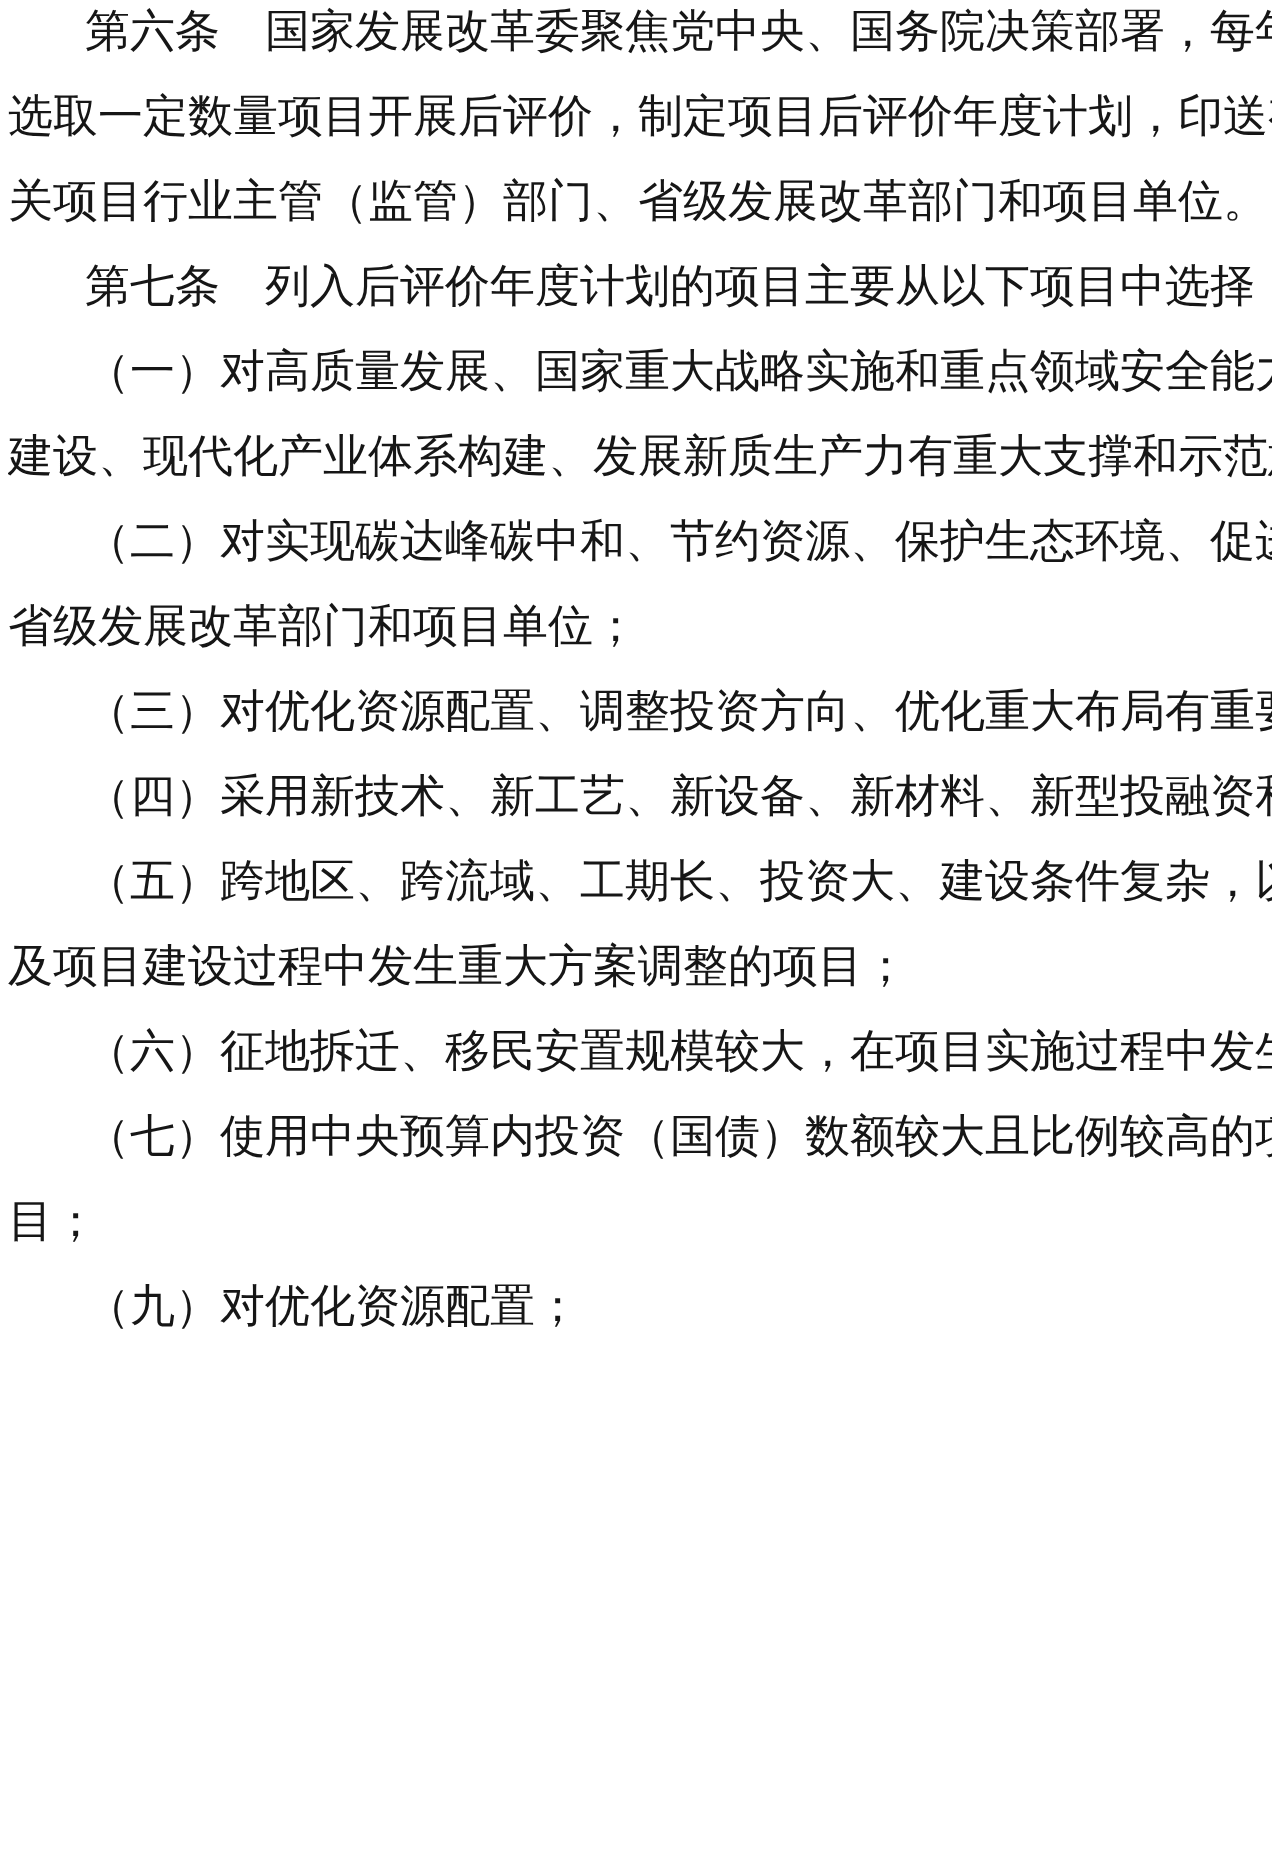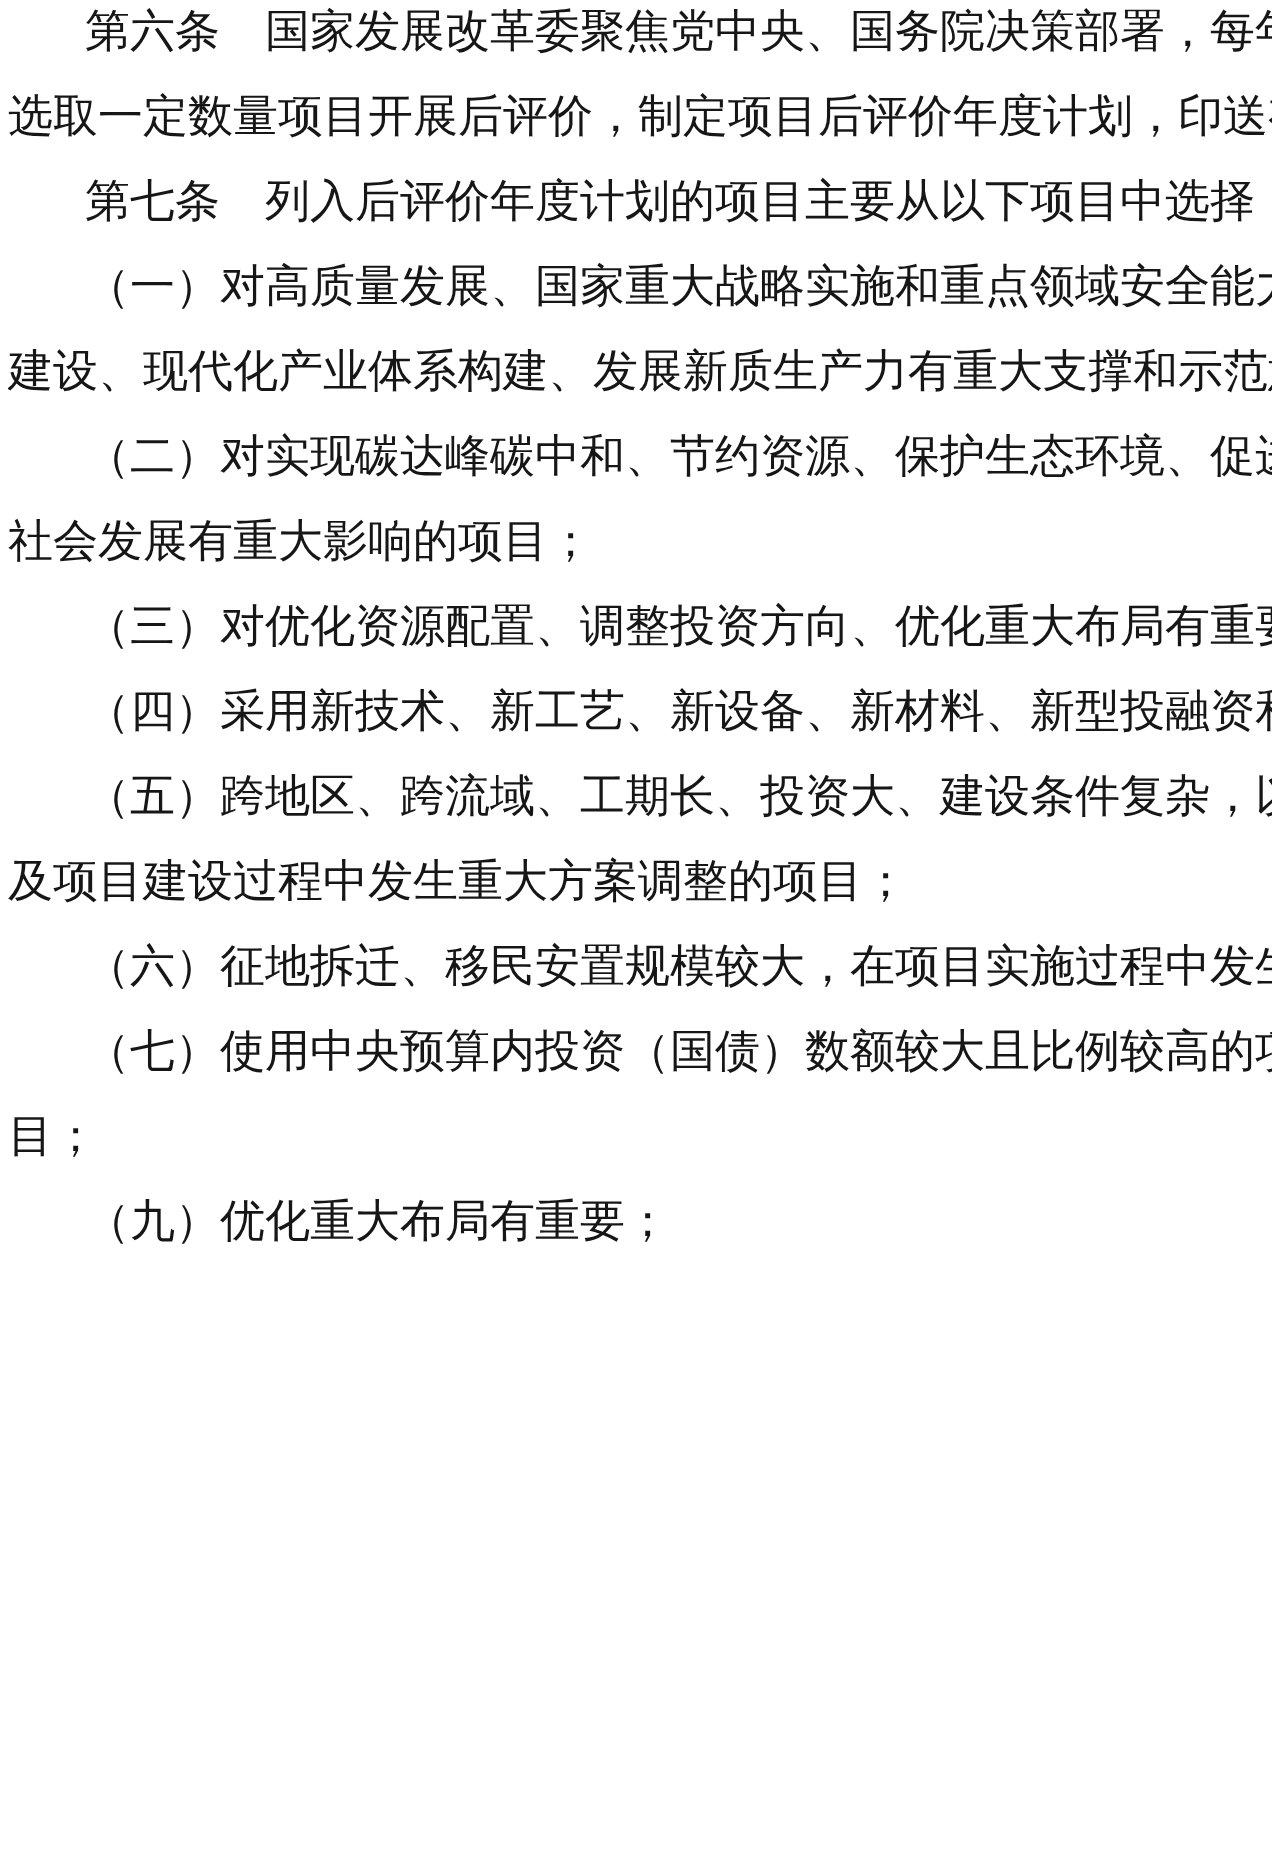--- a/index.html
+++ b/index.html
@@ -30,26 +30,27 @@
   .indent {
     text-indent: 77px;
   }
 </style>
 </head>
 <body>
 
 <div class="doc">
   <div class="line indent">第六条　国家发展改革委聚焦党中央、国务院决策部署，每年</div>
   <div class="line">选取一定数量项目开展后评价，制定项目后评价年度计划，印送有</div>
+  <div class="line">关项目行业主管（监管）部门、省级发展改革部门和项目单位。</div>
   <div class="line indent">第七条　列入后评价年度计划的项目主要从以下项目中选择：</div>
   <div class="line indent">（一）对高质量发展、国家重大战略实施和重点领域安全能力</div>
   <div class="line">建设、现代化产业体系构建、发展新质生产力有重大支撑和示范意</div>
   <div class="line indent">（二）对实现碳达峰碳中和、节约资源、保护生态环境、促进</div>
-  <div class="line">社会发展有重大影响的项目；</div>
+  <div class="line">省级发展改革部门和项目单位；</div>
   <div class="line indent">（三）对优化资源配置、调整投资方向、优化重大布局有重要</div>
   <div class="line indent">（四）采用新技术、新工艺、新设备、新材料、新型投融资和</div>
   <div class="line indent">（五）跨地区、跨流域、工期长、投资大、建设条件复杂，以</div>
   <div class="line">及项目建设过程中发生重大方案调整的项目；</div>
   <div class="line indent">（六）征地拆迁、移民安置规模较大，在项目实施过程中发生</div>
   <div class="line indent">（七）使用中央预算内投资（国债）数额较大且比例较高的项</div>
   <div class="line">目；</div>
-  <div class="line indent">（九）优化重大布局有重要；</div>
+  <div class="line indent">（九）对优化资源配置；</div>
 </div>
 
 </body></html>

